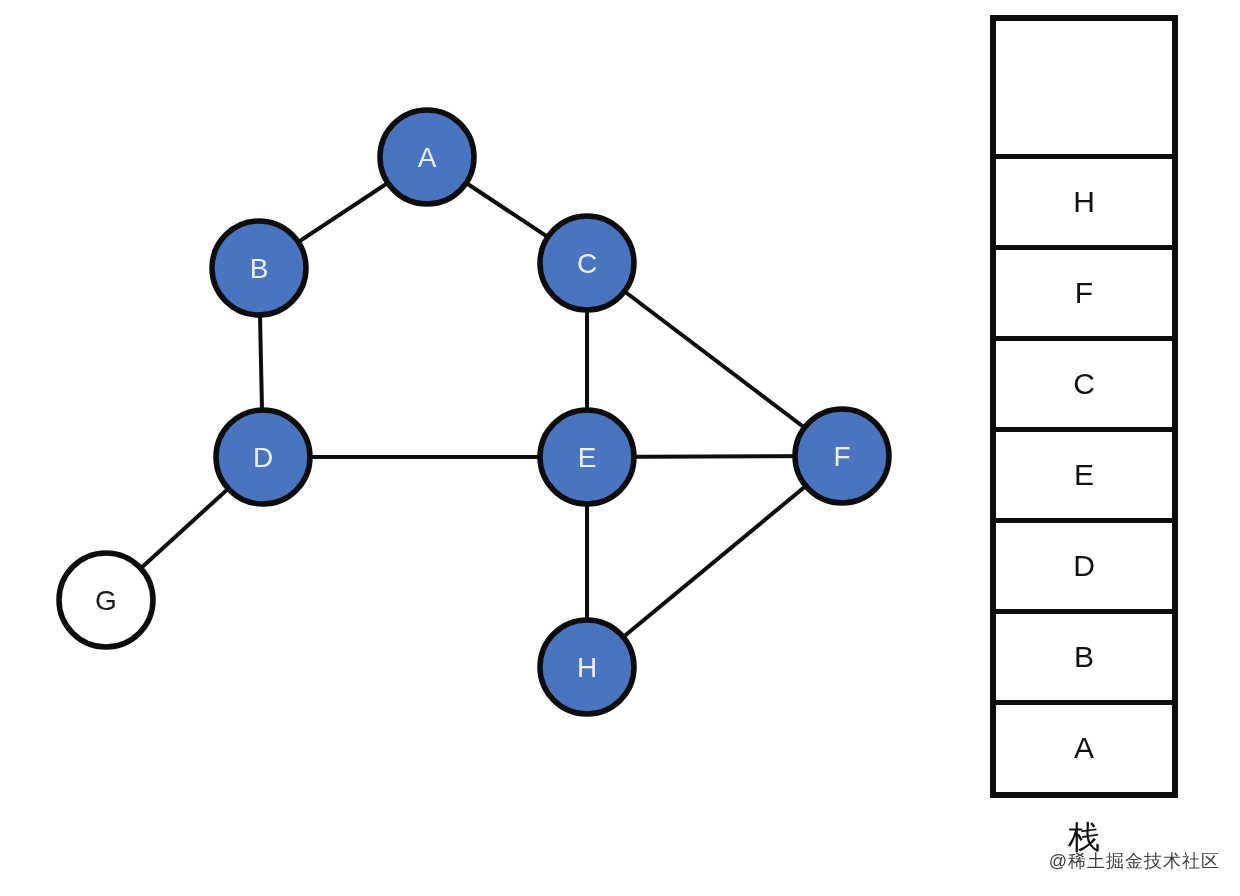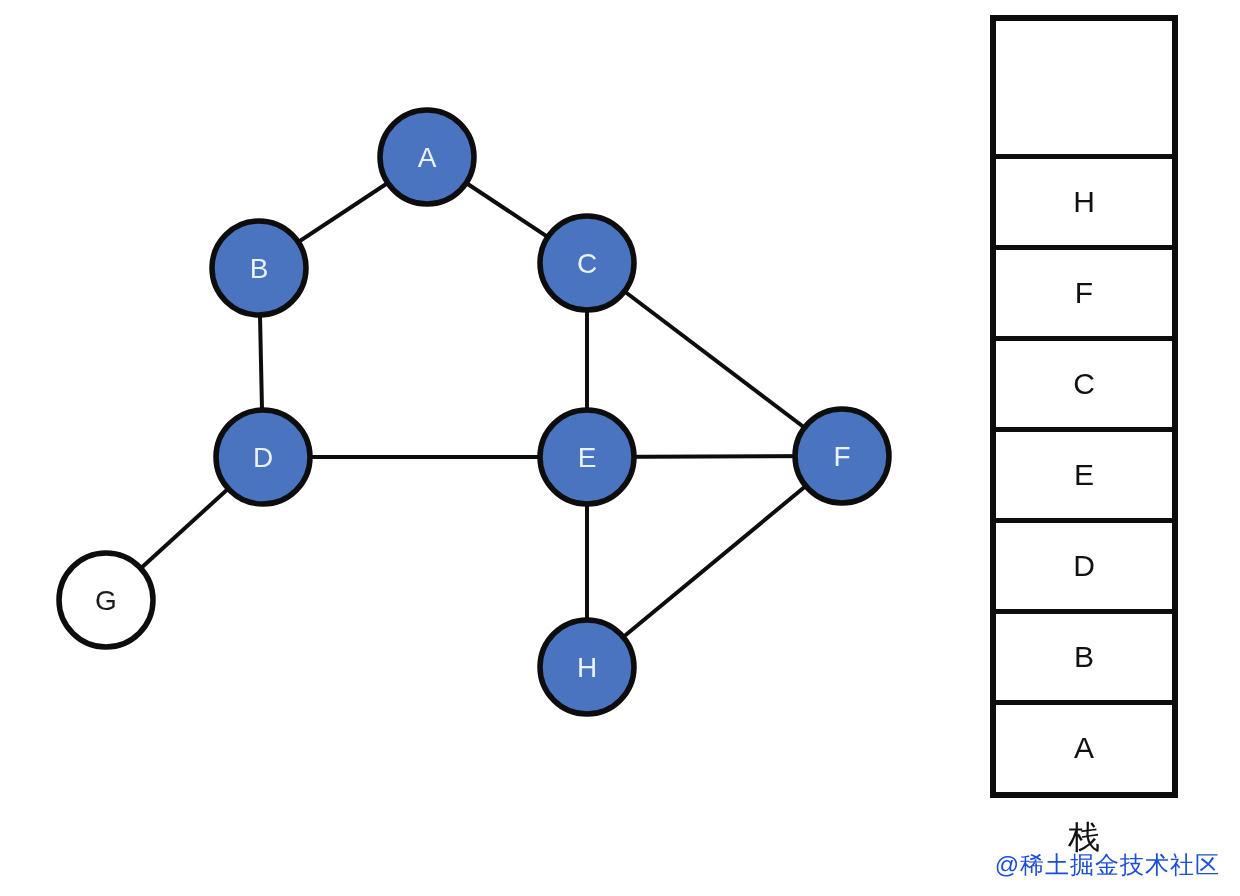--- a/index.html
+++ b/index.html
@@ -59,22 +59,22 @@
     width: 188px;
     text-align: center;
     font-size: 32px;
     color: #111111;
     line-height: 1.1;
   }
   .watermark {
     position: absolute;
     right: 20px;
     top: 849px;
-    font-size: 24px;
-    color: #1d4ed8;
+    font-size: 18px;
+    color: #404040;
     letter-spacing: 1px;
   }
 </style>
 </head>
 <body>
 
 <div class="canvas">
 
   <svg id="graph-svg" width="1240" height="896" viewBox="0 0 1240 896">
       <line x1="427" y1="157" x2="259" y2="268" stroke="#0d0d0d" stroke-width="4"></line>

